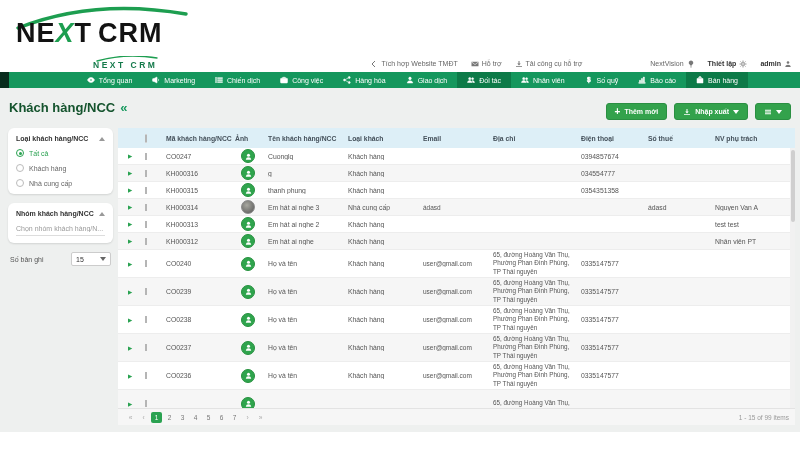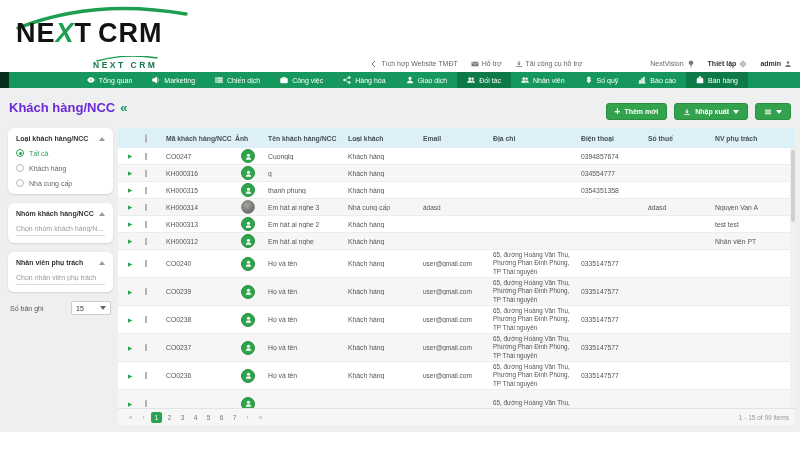--- a/index.html
+++ b/index.html
@@ -36,21 +36,21 @@
   .nav-left{display:flex;margin-left:68px;}
   .nav-item{display:flex;align-items:center;gap:4px;padding:0 10px;color:#fff;
             font-size:7px;white-space:nowrap;cursor:pointer;}
   .nav-item.active{background:#0d7a48;}
   .nav-item .ic svg{width:8px;height:8px;fill:#fff;stroke:#fff;}
   .nav-right{margin-left:auto;margin-right:52px;display:flex;}
 
   
   .content{position:absolute;top:33px;left:0;right:0;height:344px;background:#eef0ef;}
   .page-head{position:absolute;left:9px;top:12px;display:flex;align-items:center;}
-  .page-title{font-size:13px;font-weight:bold;color:#6d28d9;}
+  .page-title{font-size:13px;font-weight:bold;color:#14532d;}
   .collapse{color:#17995e;font-weight:bold;font-size:13px;margin-left:5px;cursor:pointer;}
 
   .search{position:absolute;left:118px;top:14px;width:440px;height:20px;background:#fff;
           border-radius:3px;box-shadow:0 1px 2px rgba(0,0,0,.18);display:flex;
           align-items:center;padding:0 8px;gap:6px;box-sizing:border-box;}
   .search .ic{color:#888;}
   .search .ic svg{width:8px;height:8px;}
   .search input{border:none;outline:none;flex:1;font-size:7px;color:#333;background:transparent;}
   .search input::placeholder{color:#9a9a9a;}
   .caret{width:0;height:0;border-left:3px solid transparent;border-right:3px solid transparent;
@@ -364,27 +364,20 @@
               </div>
             </div>
         </div>
         <div class="card">
           <div class="card-title">
             <span>Nhóm khách hàng/NCC</span>
             <span class="chev-up"></span>
           </div>
           <input type="text" placeholder="Chọn nhóm khách hàng/N..." style="">
         </div>
-        <div class="card">
-          <div class="card-title">
-            <span>Nhân viên phụ trách</span>
-            <span class="chev-up"></span>
-          </div>
-          <input type="text" placeholder="Chọn nhân viên phụ trách" style="">
-        </div>
         <div class="records">
           <span>Số bản ghi</span>
           <div class="select-box">
             <span>15</span>
             <span class="caret"></span>
           </div>
         </div>
       </div>
 
       <div class="table">

